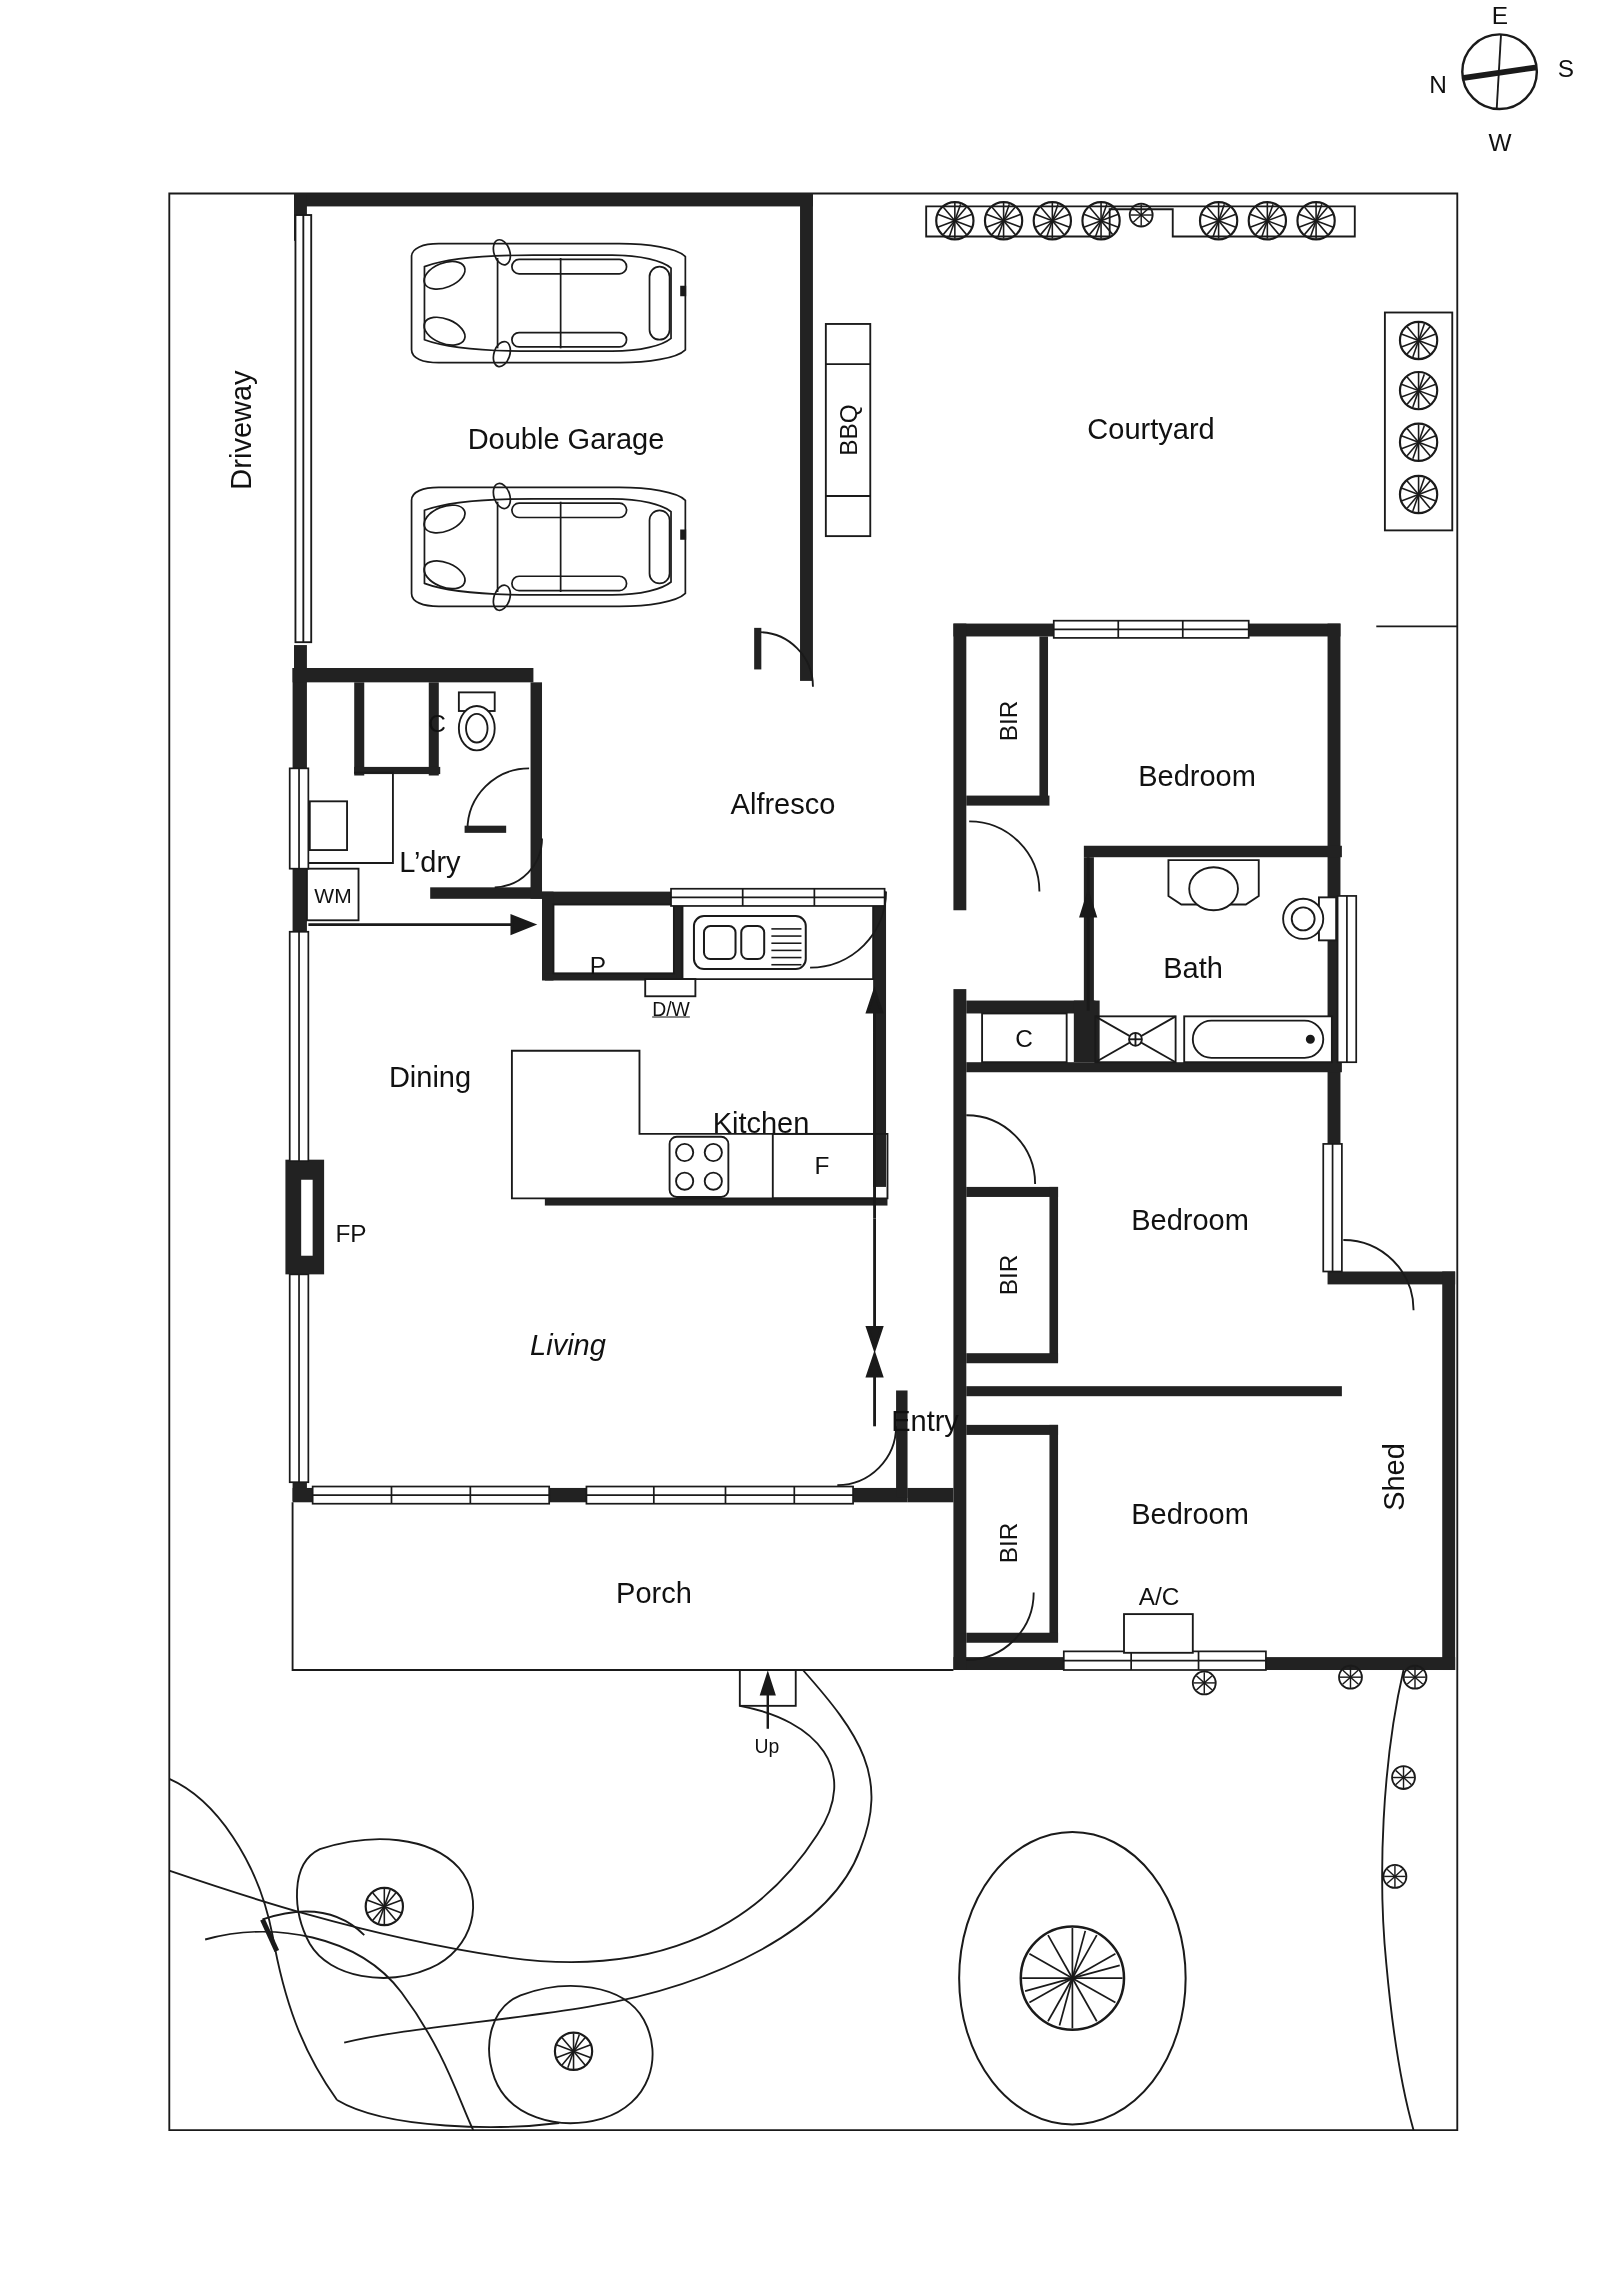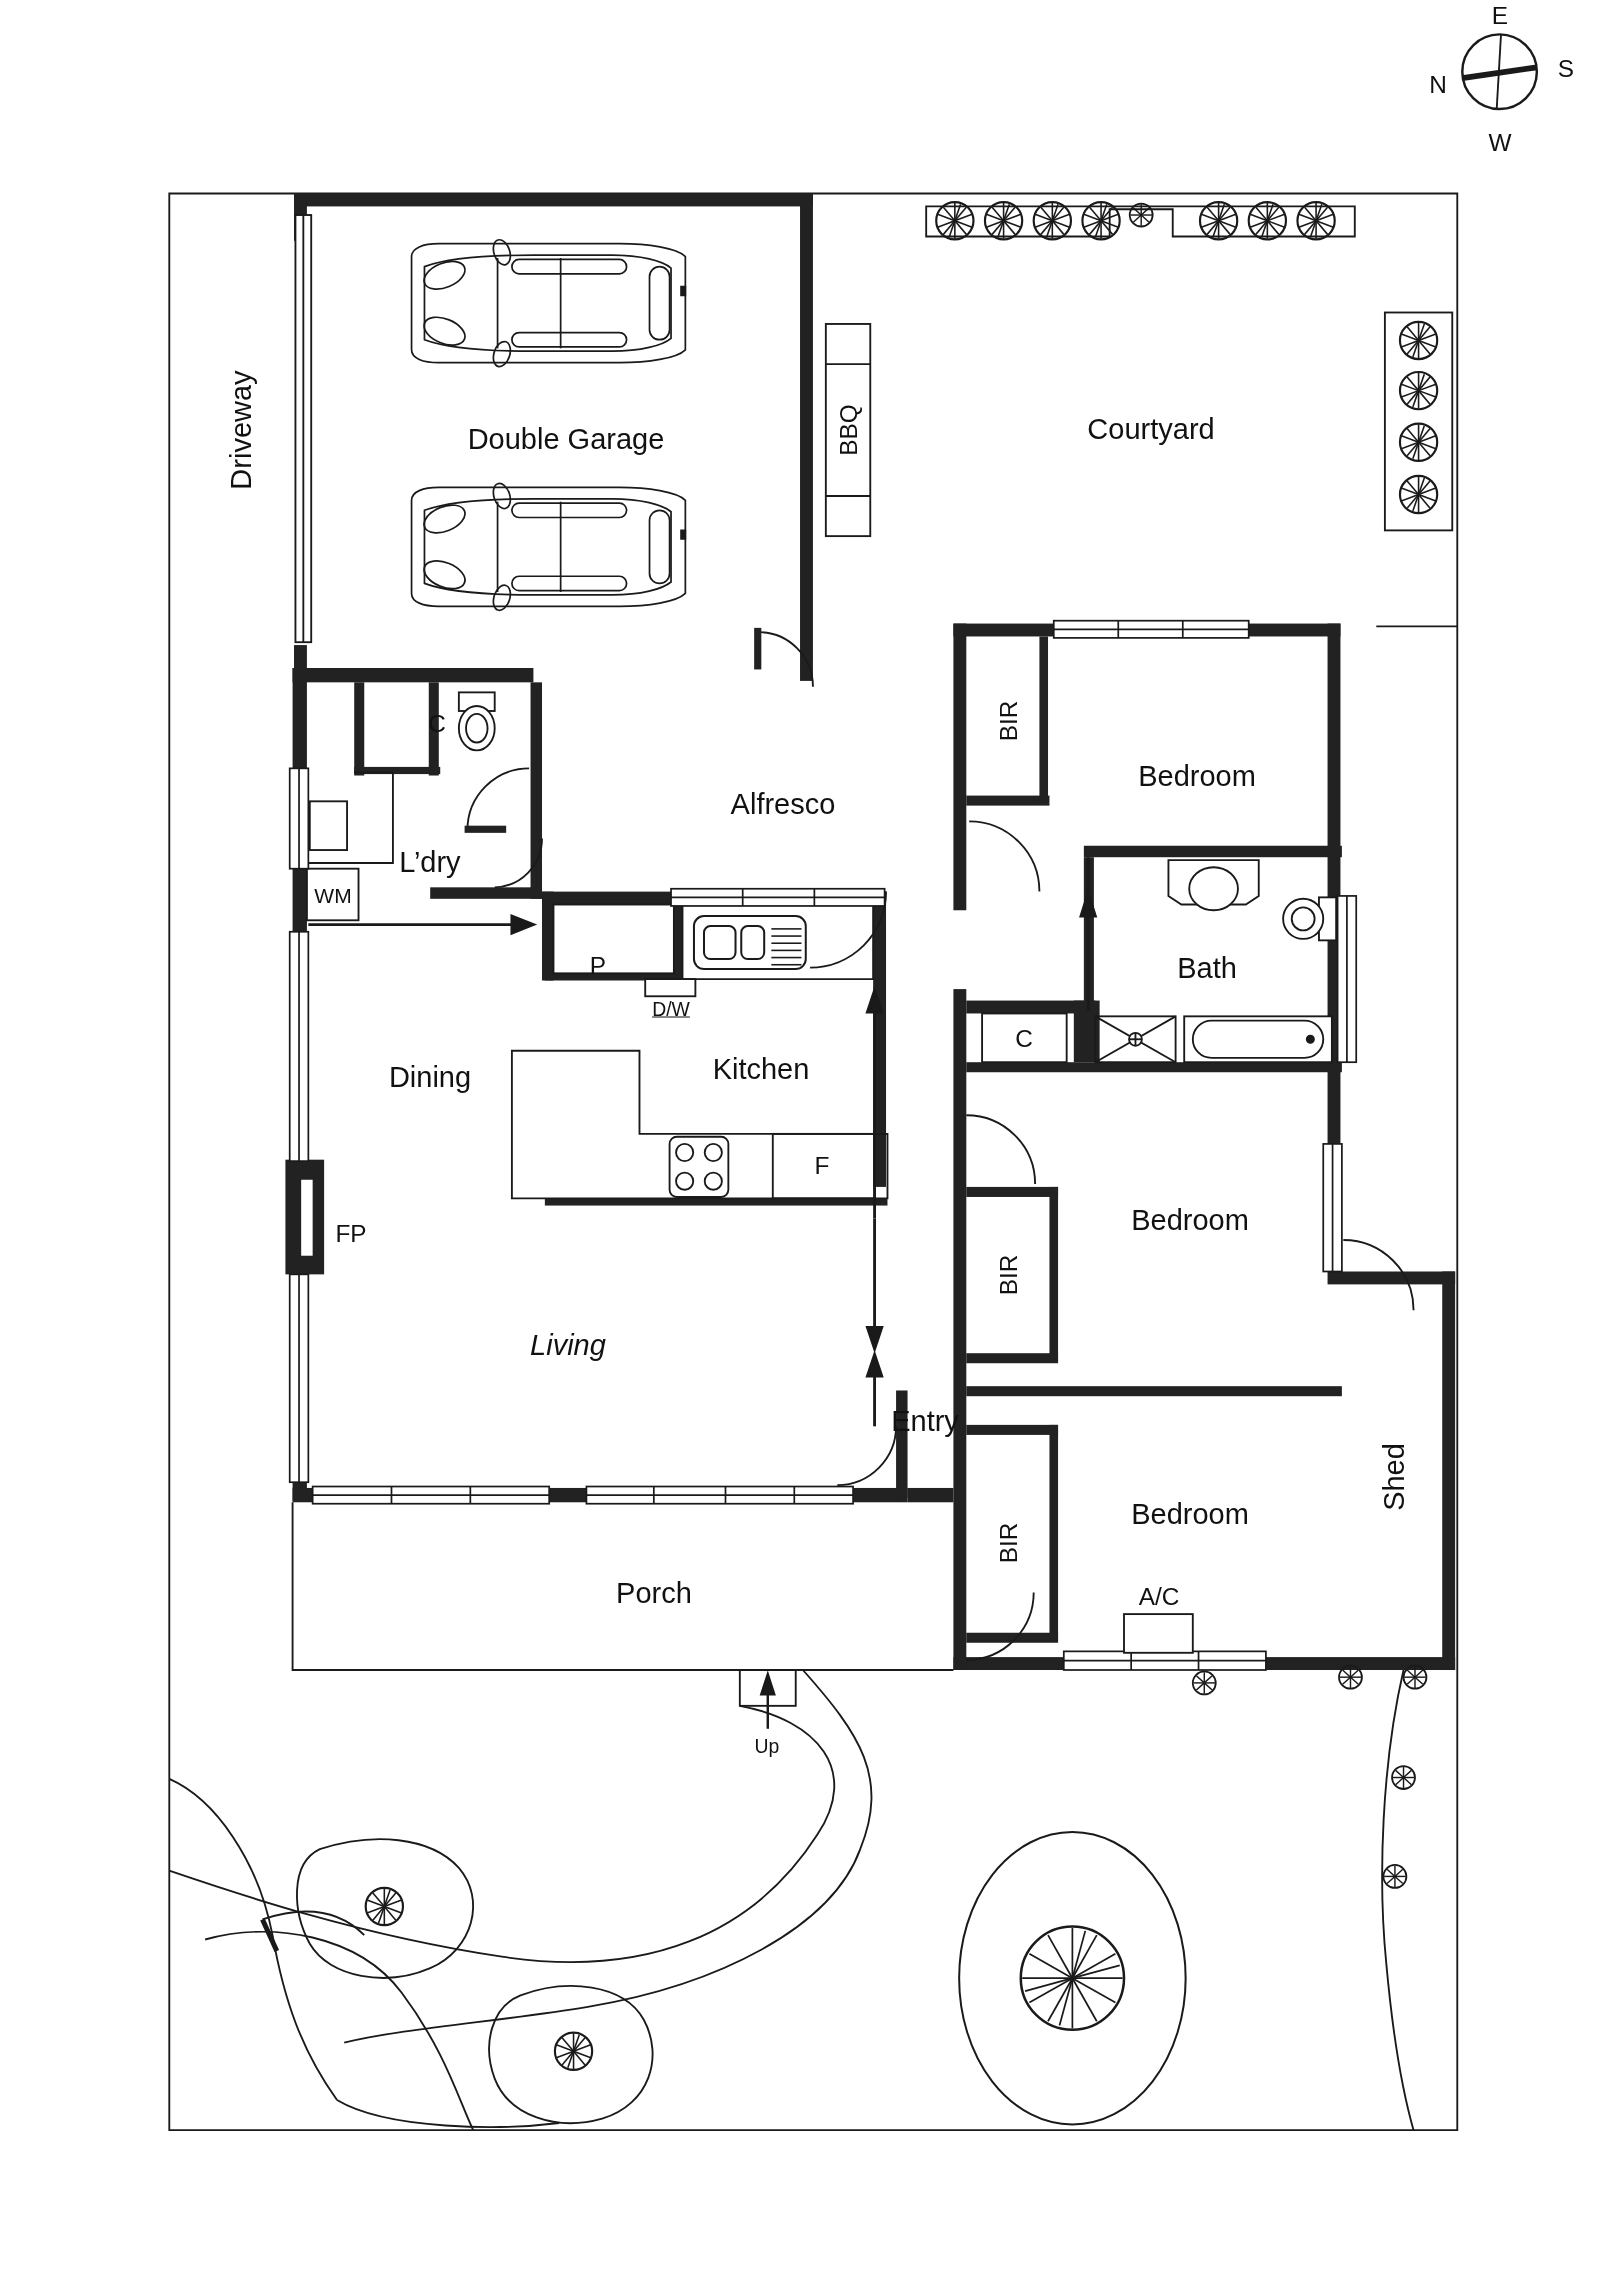--- a/index.html
+++ b/index.html
@@ -483,29 +483,29 @@
 <div class="lbl big ctr" style="left:566px;top:439px;">Double Garage</div>
 
 <div class="lbl big ctr" style="left:1151px;top:429px;">Courtyard</div>
 
 <div class="lbl big ctr" style="left:783px;top:804px;">Alfresco</div>
 
 <div class="lbl big ctr" style="left:430px;top:862px;">L’dry</div>
 
 <div class="lbl big ctr" style="left:430px;top:1077px;">Dining</div>
 
-<div class="lbl big ctr" style="left:761px;top:1069px;">Kitchen</div>
+<div class="lbl big ctr" style="left:761px;top:1123px;">Kitchen</div>
 
 <div class="lbl big ctr" style="left:568px;top:1345px;font-style:italic;">Living</div>
 
 <div class="lbl big ctr" style="left:925px;top:1421px;">Entry</div>
 
 <div class="lbl big ctr" style="left:654px;top:1593px;">Porch</div>
 
-<div class="lbl big ctr" style="left:1193px;top:968px;margin-left:14px;">Bath</div>
+<div class="lbl big ctr" style="left:1193px;top:968px;">Bath</div>
 
 <div class="lbl big ctr" style="left:1197px;top:776px;">Bedroom</div>
 
 <div class="lbl big ctr" style="left:1190px;top:1220px;">Bedroom</div>
 
 <div class="lbl big ctr" style="left:1190px;top:1514px;">Bedroom</div>
 
 <div class="lbl big ctrrot" style="left:1394px;top:1477px;">Shed</div>
 
 <div class="lbl med ctrrot" style="left:849px;top:430px;">BBQ</div>

